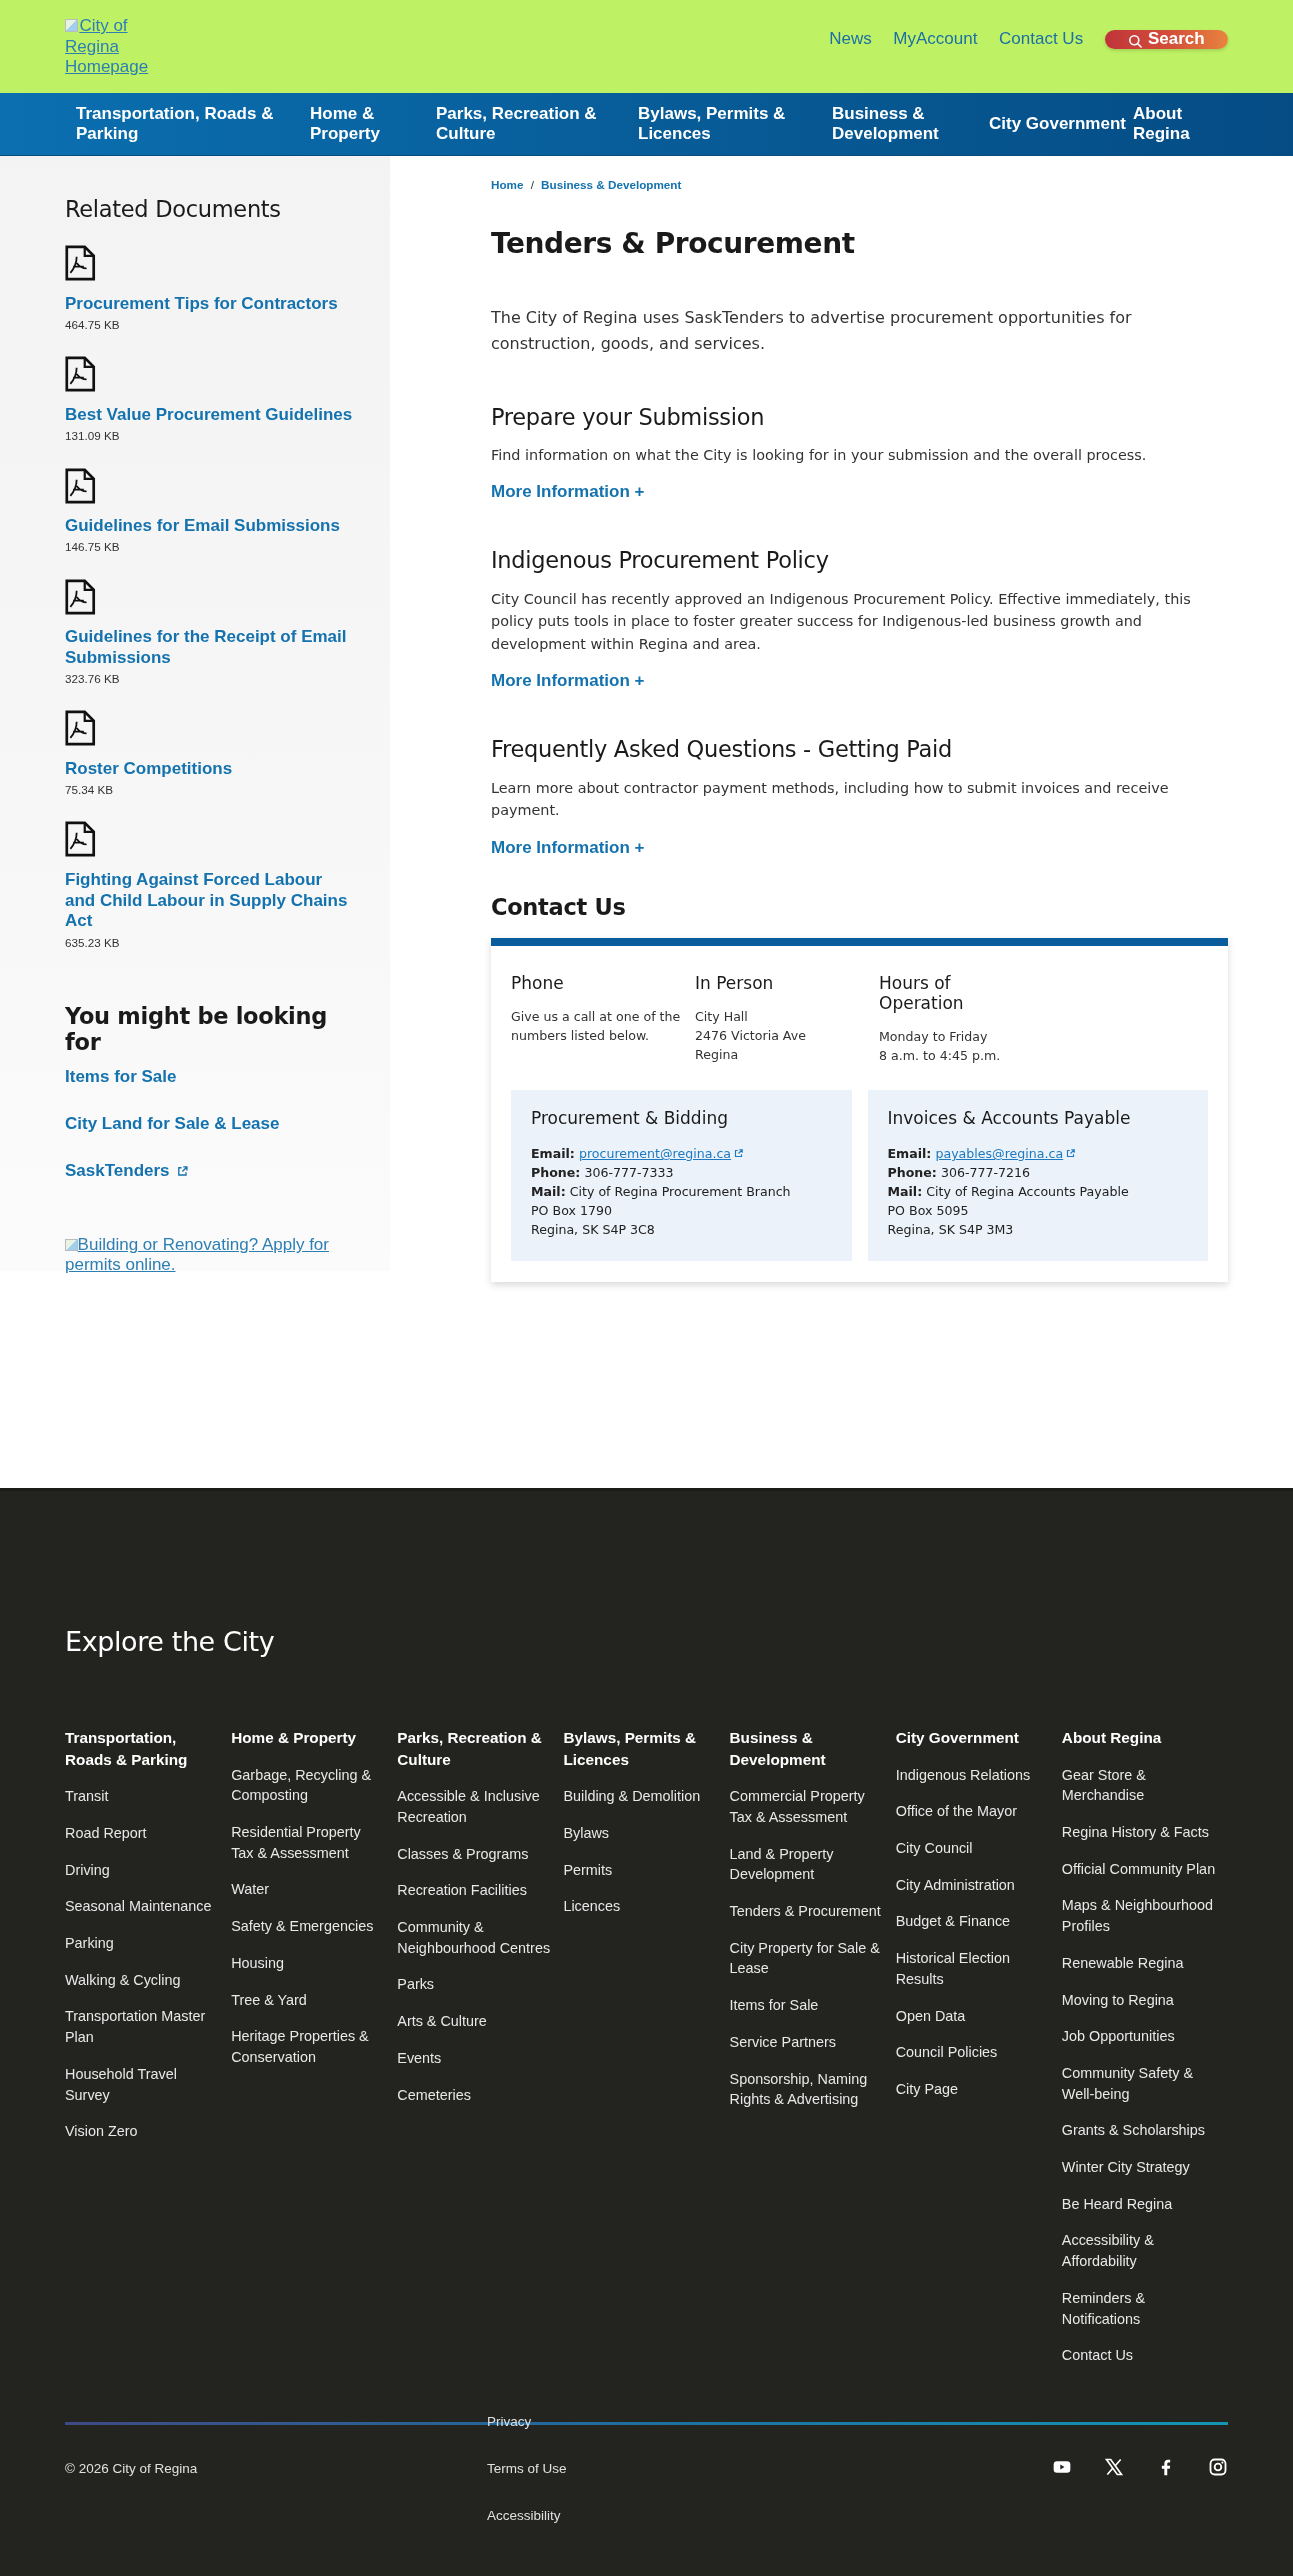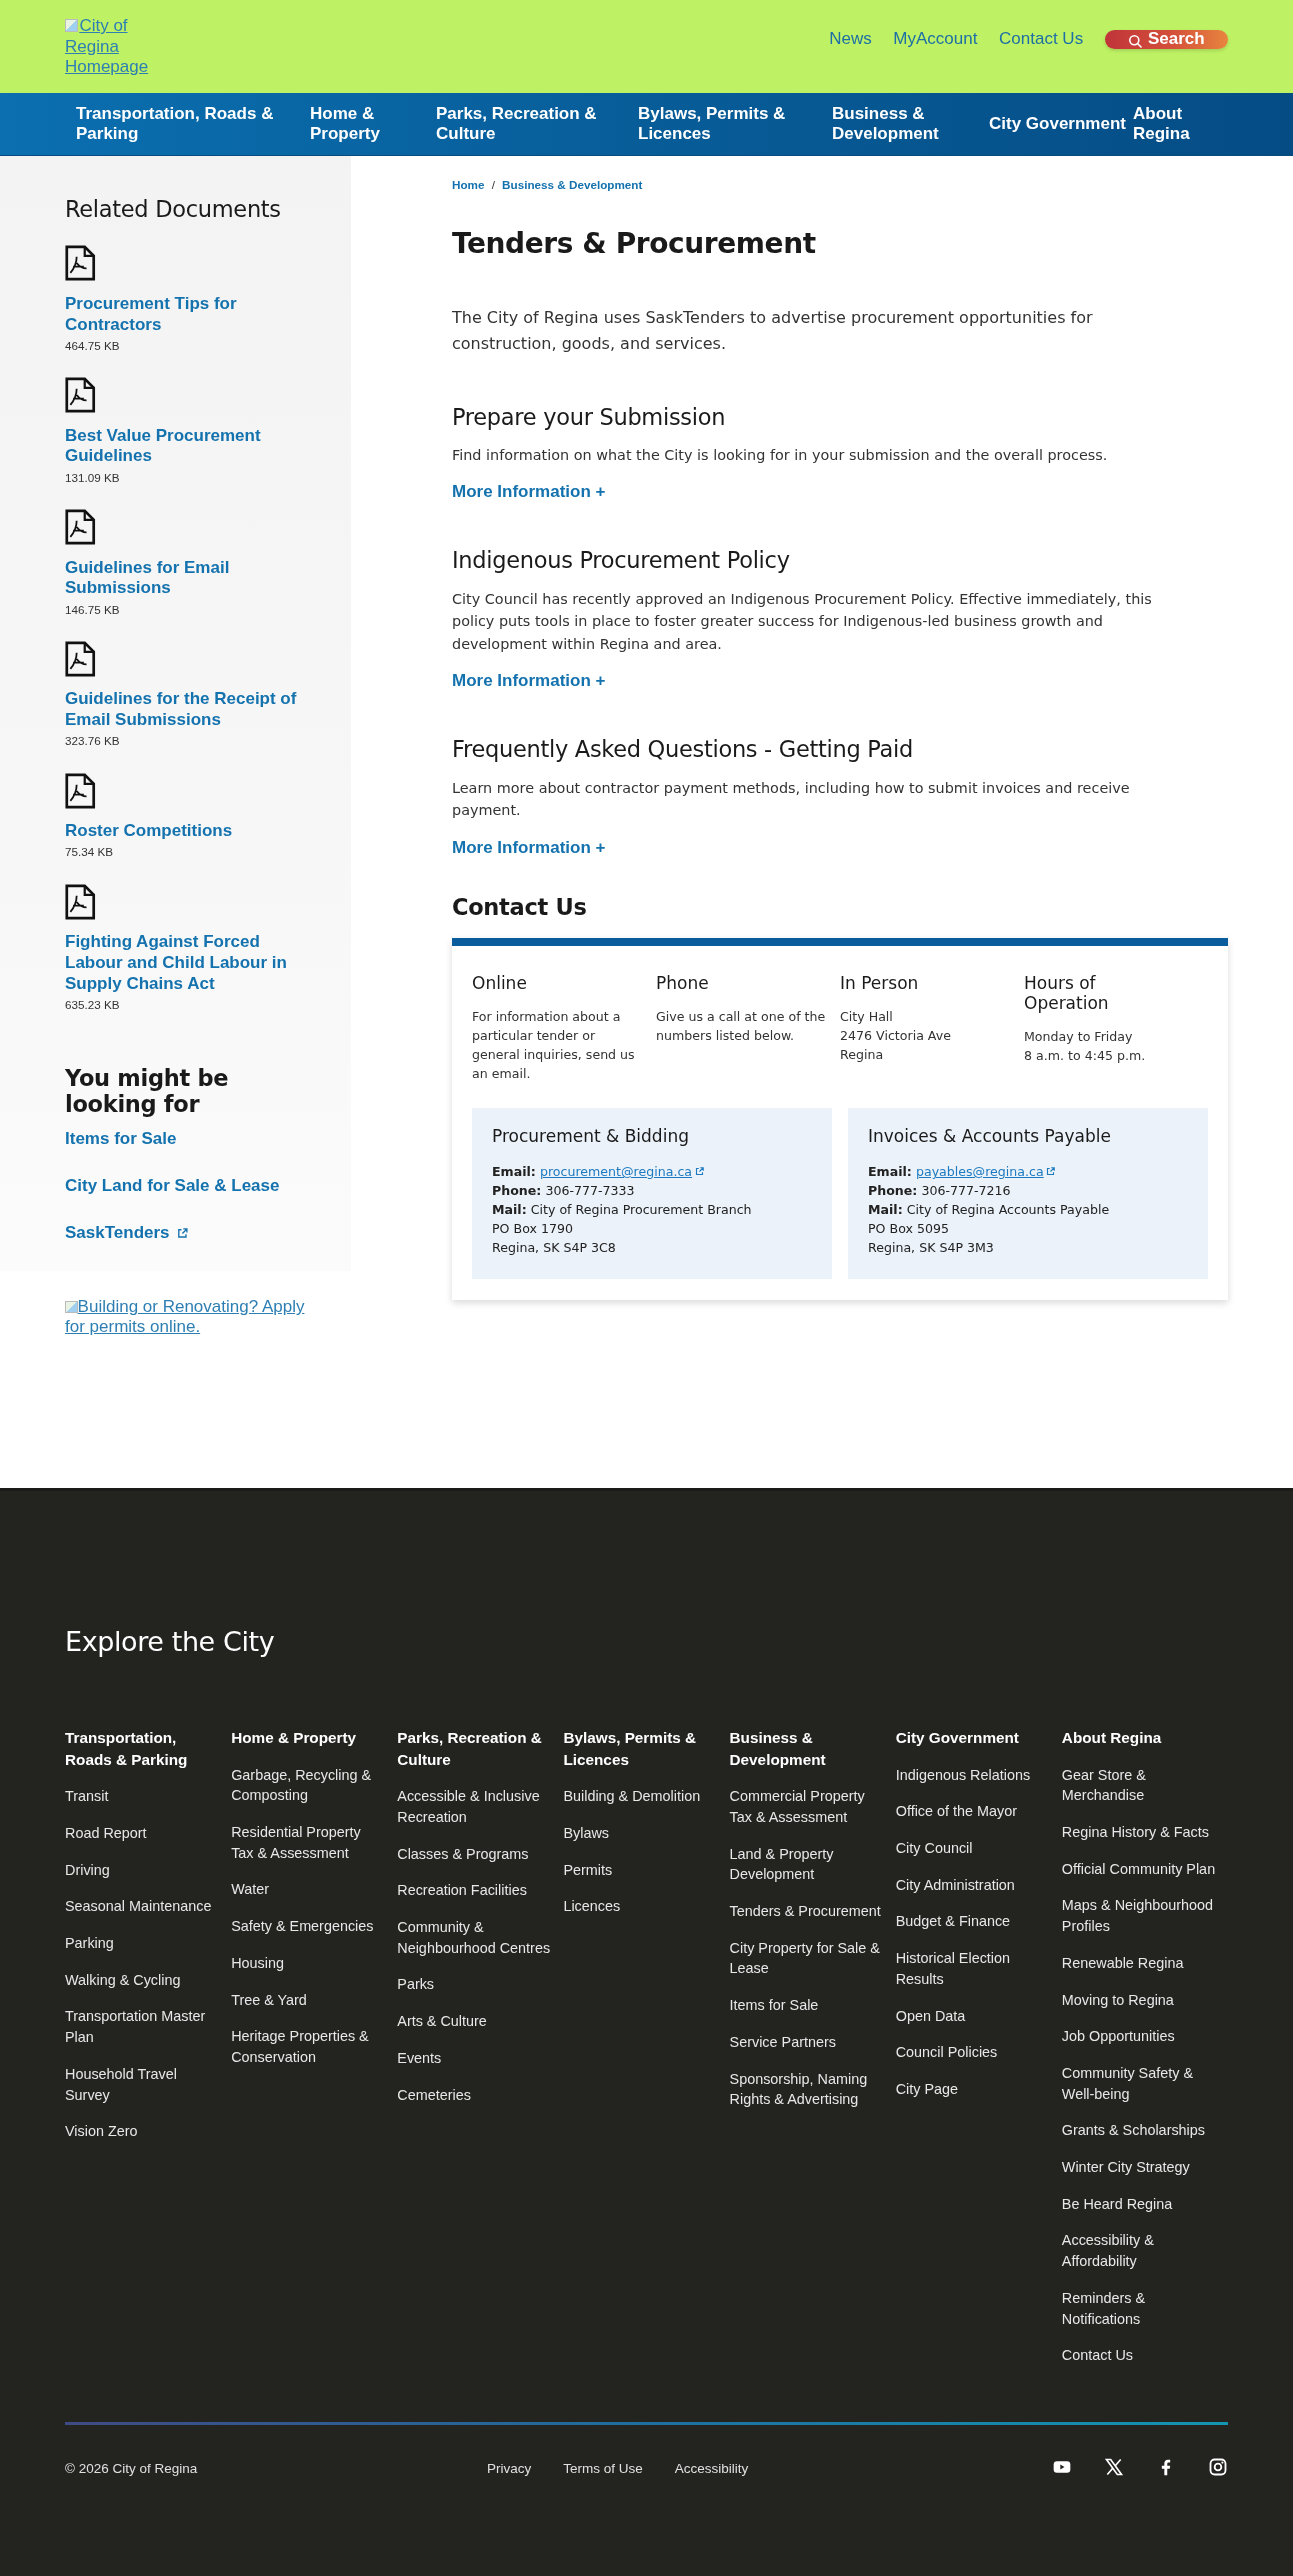--- a/index.html
+++ b/index.html
@@ -65,21 +65,21 @@
   
   .footer { background: #232320; color: #fff; padding: 135px 65px 0 65px; height: 1088px; border-top: 3.6px solid #1b1b19; }
   .footer-title { font-family: "DejaVu Sans", sans-serif; font-weight: normal; font-size: 27px; letter-spacing: -0.4px; margin-bottom: 70px; }
   .footer-cols { display: flex; }
   .fcol { width: 168px; padding-right: 12.6px; }
   .fcol h5 { font-family: "Liberation Sans", sans-serif; font-weight: bold; font-size: 15.3px; line-height: 21.6px; margin-bottom: 16px; color: #fff; }
   .fcol a { display: block; font-family: "Liberation Sans", sans-serif; font-size: 14.4px; line-height: 20.7px; color: #e8e8e8; margin-bottom: 16px; }
   .footer-bar { height: 2.7px; background: linear-gradient(90deg,#3f4a84 0%,#1e6fa0 50%,#1395b2 100%); margin-top: 40px; }
   .footer-bottom { display: flex; align-items: center; height: 88px; position: relative; }
   .copyright { font-family: "Liberation Sans", sans-serif; font-size: 13.5px; color: #e0e0e0; }
-  .legal { position: absolute; left: 422px; display: flex; gap: 32px; font-family: "Liberation Sans", sans-serif; font-size: 13.5px; color: #e0e0e0; }
+  .legal { position: absolute; left: 422px; display: flex; gap: 32px; font-family: "Liberation Sans", sans-serif; font-size: 13.5px; color: #e0e0e0; flex-direction: column; }
   .social { position: absolute; right: 0; display: flex; gap: 32px; align-items: center; }
   .social svg { width: 20px; height: 20px; fill: #fff; }
 </style>
 </head>
 <body>
 
 <header class="header">
   <a class="logo" href="#"><span class="broken"></span><span>City of Regina Homepage</span></a>
   <nav class="util-nav">
     <a class="util-link" href="#">News</a>
@@ -208,24 +208,20 @@
     </section>
     <section class="section">
       <h2>Frequently Asked Questions - Getting Paid</h2>
       <p>Learn more about contractor payment methods, including how to submit invoices and receive payment.</p>
       <a class="more" href="#">More Information +</a>
     </section>
 
     <h2 class="contact-title">Contact Us</h2>
     <div class="contact-card">
       <div class="contact-cols">
-        <div class="contact-col">
-          <h3>Online</h3>
-          <p>For information about a particular tender or general inquiries, send us an email.</p>
-        </div>
         <div class="contact-col">
           <h3>Phone</h3>
           <p>Give us a call at one of the numbers listed below.</p>
         </div>
         <div class="contact-col">
           <h3>In Person</h3>
           <p style="white-space:pre-line">City Hall
 2476 Victoria Ave
 Regina</p>
         </div>

